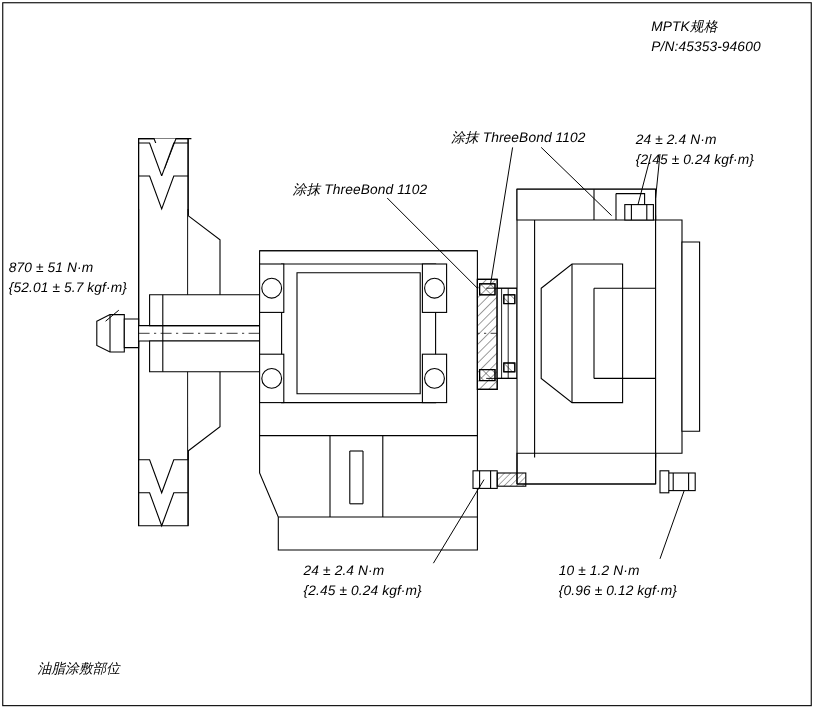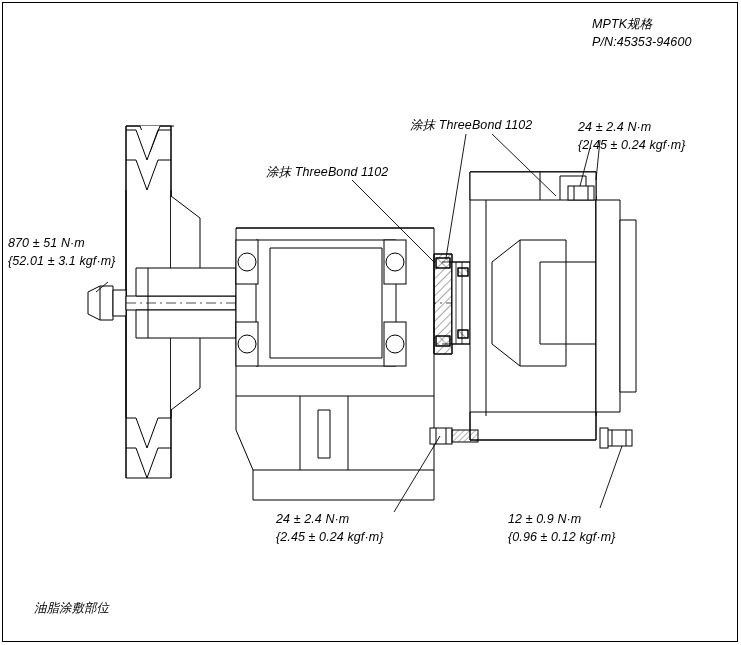--- a/index.html
+++ b/index.html
@@ -217,33 +217,33 @@
 
         <path d="M600,508 L622,446"></path>
       </g>
     </g>
   </svg>
 
   <div class="label" style="left:592px; top:17px;">MPTK规格</div>
   <div class="label" style="left:592px; top:35px;">P/N:45353-94600</div>
 
   <div class="label" style="left:8px; top:236px;">870 ± 51 N·m</div>
-  <div class="label" style="left:8px; top:254px;">{52.01 ± 3.1 kgf·m}</div>
+  <div class="label" style="left:8px; top:254px;">{52.01 ± 5.7 kgf·m}</div>
 
   <div class="label" style="left:266px; top:165px;">涂抹 ThreeBond 1102</div>
 
   <div class="label" style="left:410px; top:118px;">涂抹 ThreeBond 1102</div>
 
   <div class="label" style="left:578px; top:120px;">24 ± 2.4 N·m</div>
   <div class="label" style="left:578px; top:138px;">{2.45 ± 0.24 kgf·m}</div>
 
   <div class="label" style="left:276px; top:512px;">24 ± 2.4 N·m</div>
   <div class="label" style="left:276px; top:530px;">{2.45 ± 0.24 kgf·m}</div>
 
-  <div class="label" style="left:508px; top:512px;">12 ± 0.9 N·m</div>
+  <div class="label" style="left:508px; top:512px;">10 ± 1.2 N·m</div>
   <div class="label" style="left:508px; top:530px;">{0.96 ± 0.12 kgf·m}</div>
 
   <div class="note-block" style="left:34px; top:566px;">
     <div>油脂涂敷部位</div>
     
     
     
   </div>
 
 </div>

